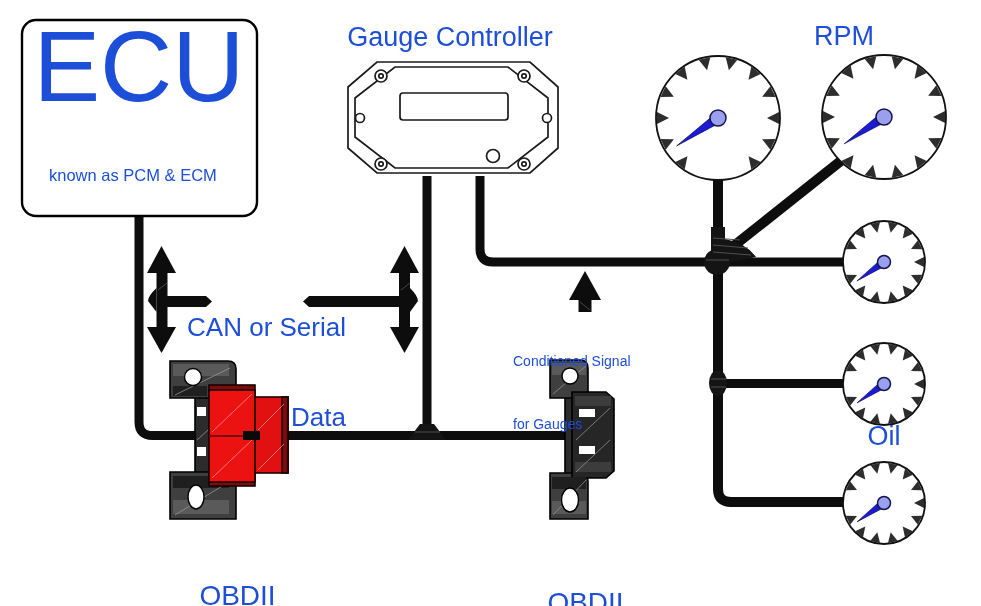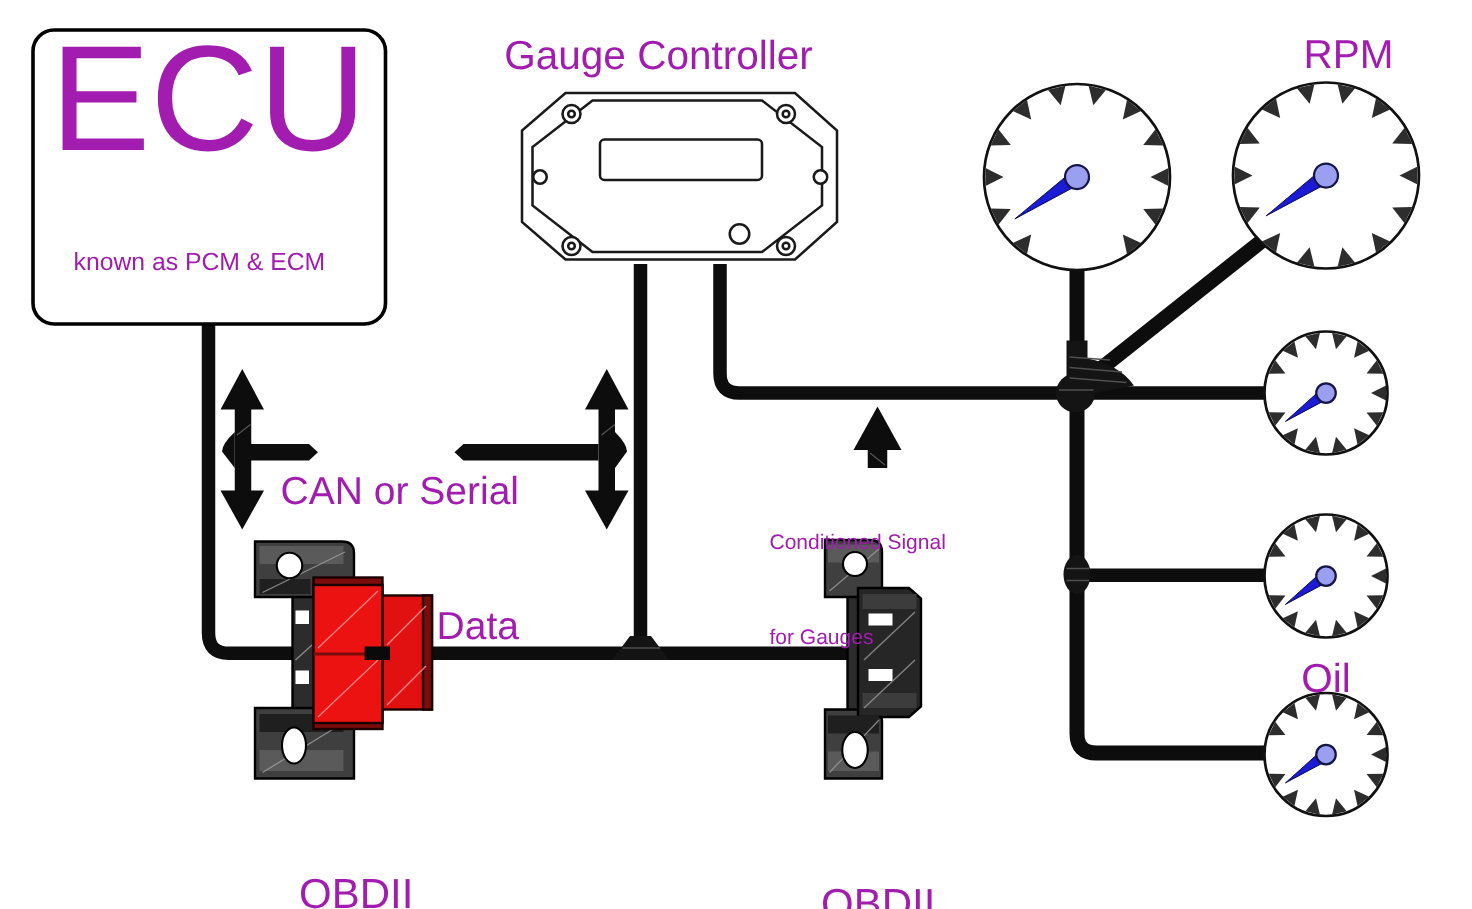--- a/index.html
+++ b/index.html
@@ -1,21 +1,21 @@
 <!DOCTYPE html>
 <html><head>
 <meta charset="utf-8">
 <style>
   html,body{margin:0;padding:0;background:#ffffff;}
   .stage{
     position:relative;width:981px;height:606px;background:#ffffff;overflow:hidden;
     font-family:"Liberation Sans", sans-serif;color:#000;
   }
   .stage svg{position:absolute;left:0;top:0;}
-  .lbl{position:absolute;white-space:pre;color:#a21caf;}
+  .lbl{position:absolute;white-space:pre;color:#1d4ed8;}
   .center{text-align:center;}
   .ecu-title{font-size:100px;line-height:100px;letter-spacing:0px;}
   .ecu-sub{font-size:16.5px;line-height:18.5px;}
   .big-lbl{font-size:27px;line-height:29px;}
   .obd-lbl{font-size:28px;line-height:31px;}
   .can-lbl{font-size:26px;line-height:30px;}
   .cond-lbl{font-size:14px;line-height:21px;}
 </style>
 </head>
 <body>
@@ -270,24 +270,24 @@
           <circle cx="884" cy="503" r="6.5" fill="#9aa0ef" stroke="#15154a" stroke-width="1.5"></circle>
         </g>
       </g>
   </svg>
 
   <div class="lbl ecu-title center" style="left:28px;top:16px;width:222px;">ECU</div>
   <div class="lbl ecu-sub" style="left:49px;top:129px;">
     <div>known as PCM &amp; ECM</div>
   </div>
 
-  <div class="lbl big-lbl center" style="left:319px;top:23px;width:240px;">Gauge Controller</div>
-
-  <div class="lbl big-lbl center" style="left:839px;top:22px;width:120px;">RPM</div>
-  <div class="lbl big-lbl center" style="left:823px;top:422px;width:122px;margin-top:16px;">Oil</div>
+  <div class="lbl big-lbl center" style="left:330px;top:23px;width:240px;">Gauge Controller</div>
+
+  <div class="lbl big-lbl center" style="left:784px;top:22px;width:120px;">RPM</div>
+  <div class="lbl big-lbl center" style="left:823px;top:422px;width:122px;">Oil</div>
 
   <div class="lbl can-lbl center" style="left:174px;top:252px;width:172px;text-align:right;">
     <div>CAN or Serial</div>
     <div>Data</div>
   </div>
 
   <div class="lbl cond-lbl" style="left:513px;top:309px;width:190px;">
     <div>Conditioned Signal</div>
     <div>for Gauges</div>
   </div>

